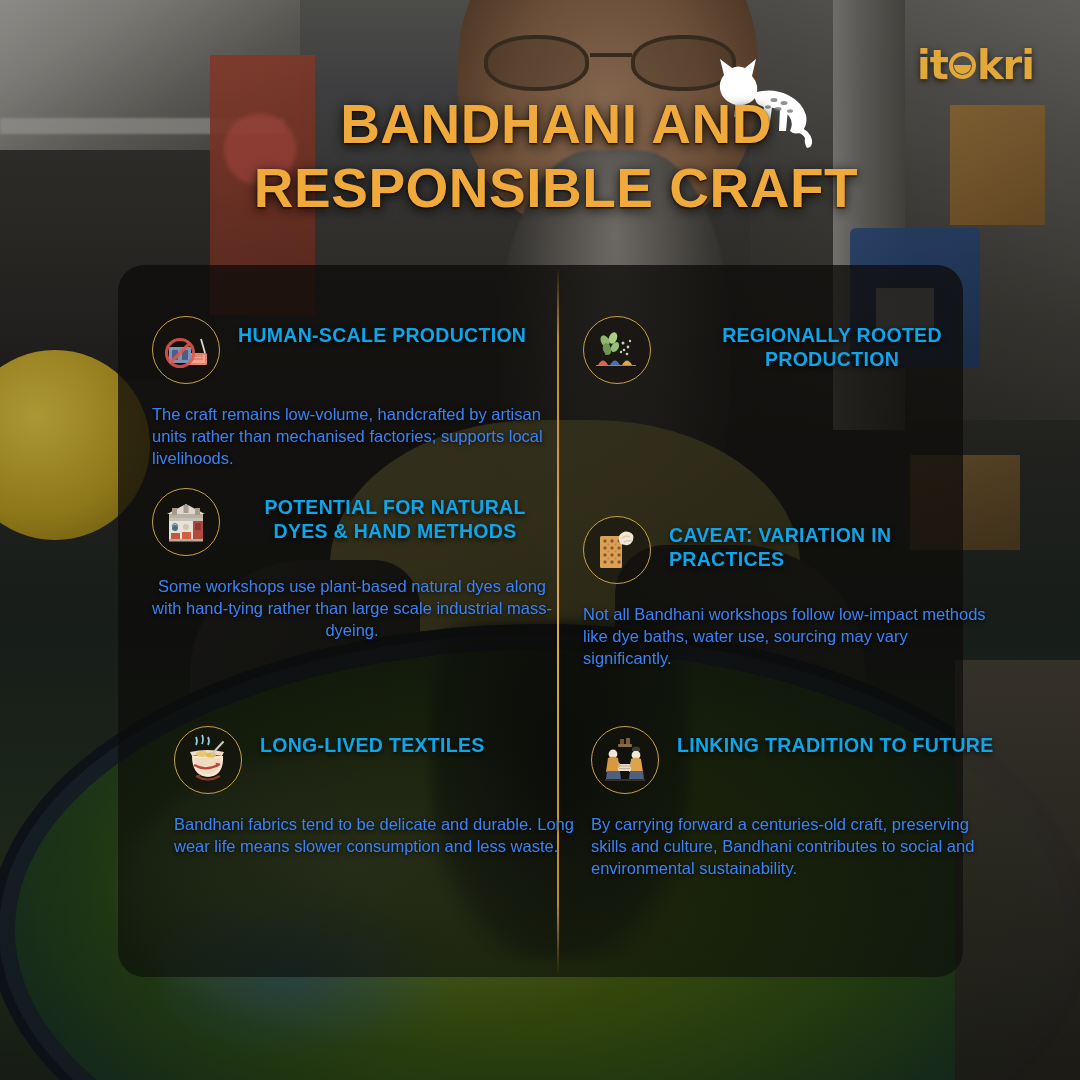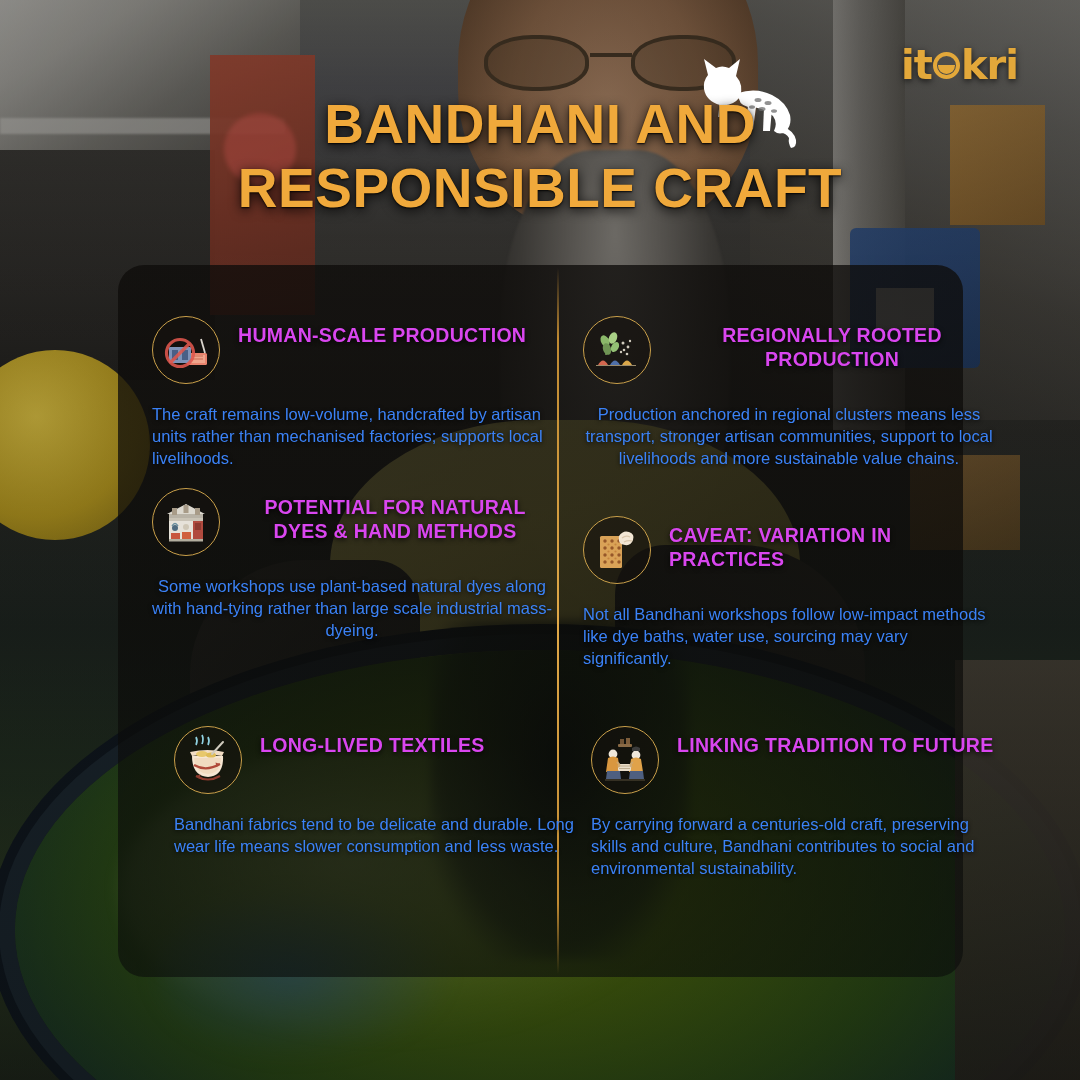--- a/index.html
+++ b/index.html
@@ -144,21 +144,21 @@
     background:linear-gradient(180deg,#4c443a,#2b2620);
     opacity:.9;
   }
   .photo-tone{
     position:absolute; inset:0;
     background:linear-gradient(180deg,rgba(12,10,8,.34) 0%,rgba(12,10,8,.25) 25%,rgba(10,12,9,.30) 60%,rgba(8,10,8,.42) 100%);
   }
 
   
   .header{
-    position:absolute; left:0; top:0; width:1056px; height:268px; z-index:5;padding-left:36px;
+    position:absolute; left:16px; top:0; width:1056px; height:268px; z-index:5;padding-left:36px;
   }
   .logo{
     position:absolute; right:38px; top:42px;
     font-size:40px; font-weight:700; letter-spacing:-1px;
     color:#e3a83a;
     font-family:"DejaVu Sans", sans-serif;
     display:flex; align-items:center;
     text-shadow:0 2px 6px rgba(0,0,0,.7);
   }
   .logo .dot-o{
@@ -204,21 +204,21 @@
 
   .icon-ring{
     flex:0 0 auto;
     width:68px; height:68px; border-radius:50%;
     border:1.5px solid #caa04a;
     background:rgba(22,18,14,.55);
     display:flex; align-items:center; justify-content:center;
     overflow:hidden;
   }
   .item h3{
-    color:#d946ef;
+    color:#0ea5e9;
     font-size:19.5px; font-weight:800; line-height:1.22;
     letter-spacing:.3px;
     padding-top:8px;
     text-shadow:0 2px 5px rgba(0,0,0,.8);
     text-transform:uppercase;
   }
   .item p{
     margin-top:20px;
     color:#3b82f6;
     font-size:16.5px; line-height:1.33; font-weight:400;
@@ -340,21 +340,20 @@
               <circle cx="35" cy="29" r="1.3"></circle>
           </g>
           <path d="M6 40 Q11 31 16 40 Z" fill="#d4674f"></path>
           <path d="M18 40 Q23 31 28 40 Z" fill="#4f6fa8"></path>
           <path d="M30 40 Q35 31 40 40 Z" fill="#dba84a"></path>
           <line x1="4" y1="40.5" x2="44" y2="40.5" stroke="#9a8a6a" stroke-width="1"></line>
         </svg>
       </div>
       <h3>REGIONALLY ROOTED PRODUCTION</h3>
     </div>
-    <p>Production anchored in regional clusters means less transport, stronger artisan communities, support to local livelihoods and more sustainable value chains.</p>
   </div>
 
   <div class="item p-r2l">
     <div class="row">
       <div class="icon-ring">
         <svg width="52" height="52" viewBox="0 0 52 52">
           <path d="M7 18 L26 8 L45 18 Z" fill="#dcd8cf"></path>
           <rect x="9" y="18" width="34" height="4" fill="#b8b2a6"></rect>
           <rect x="12" y="12" width="5" height="7" fill="#a89b88"></rect>
           <rect x="23.5" y="9" width="5" height="8" fill="#a89b88"></rect>

